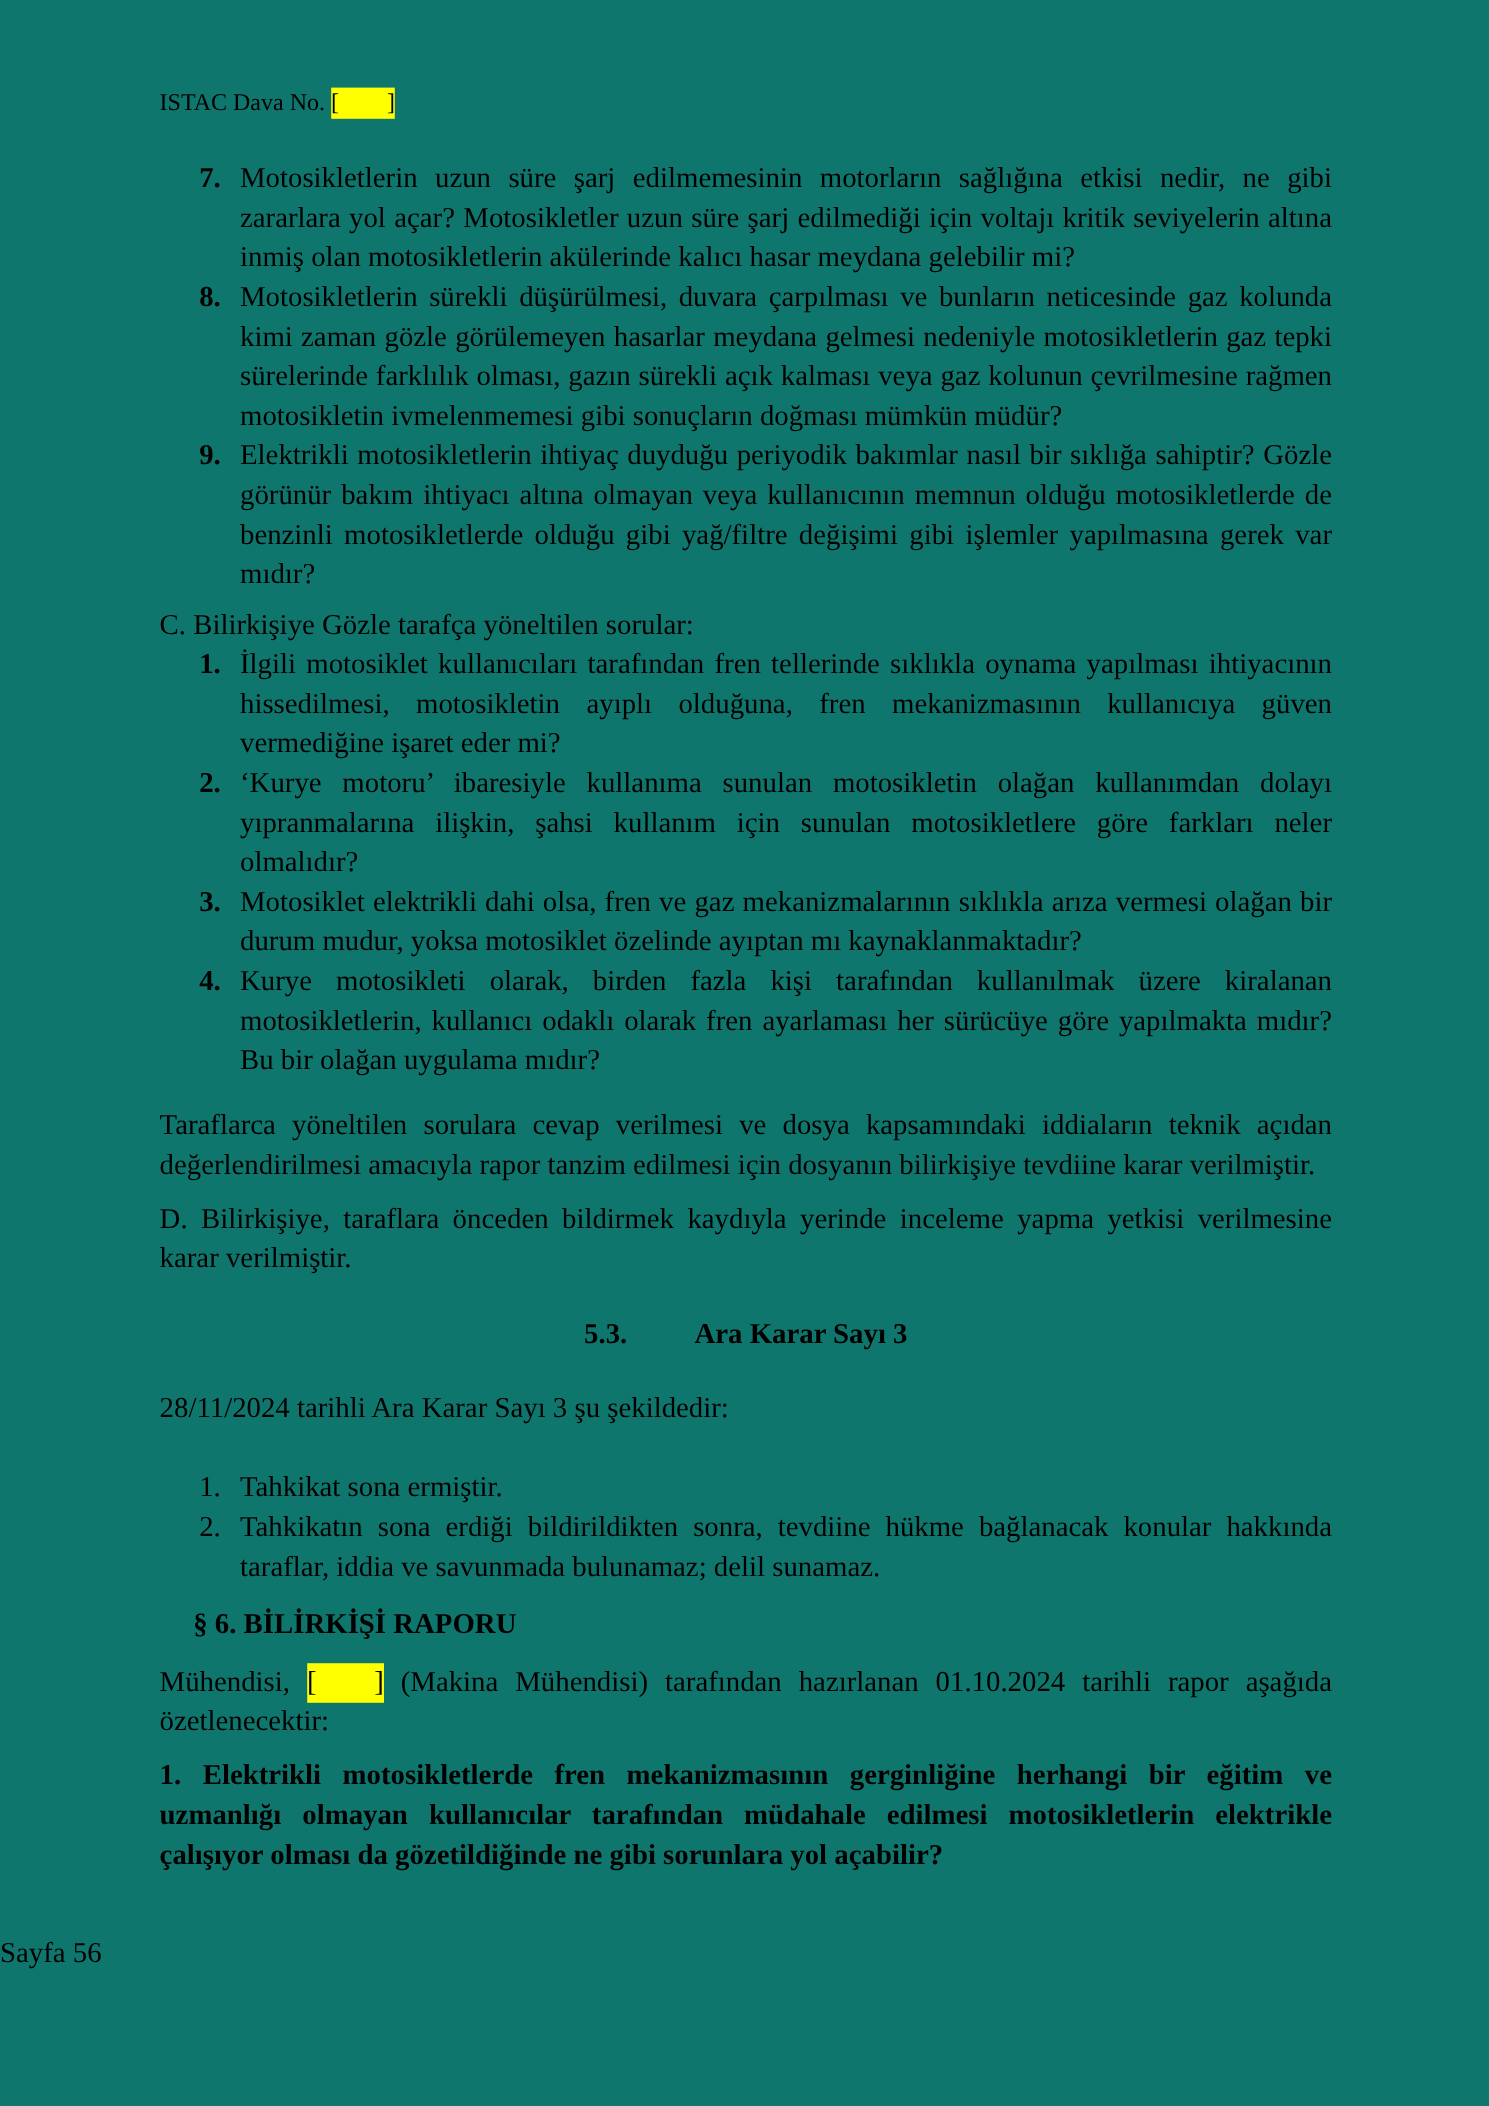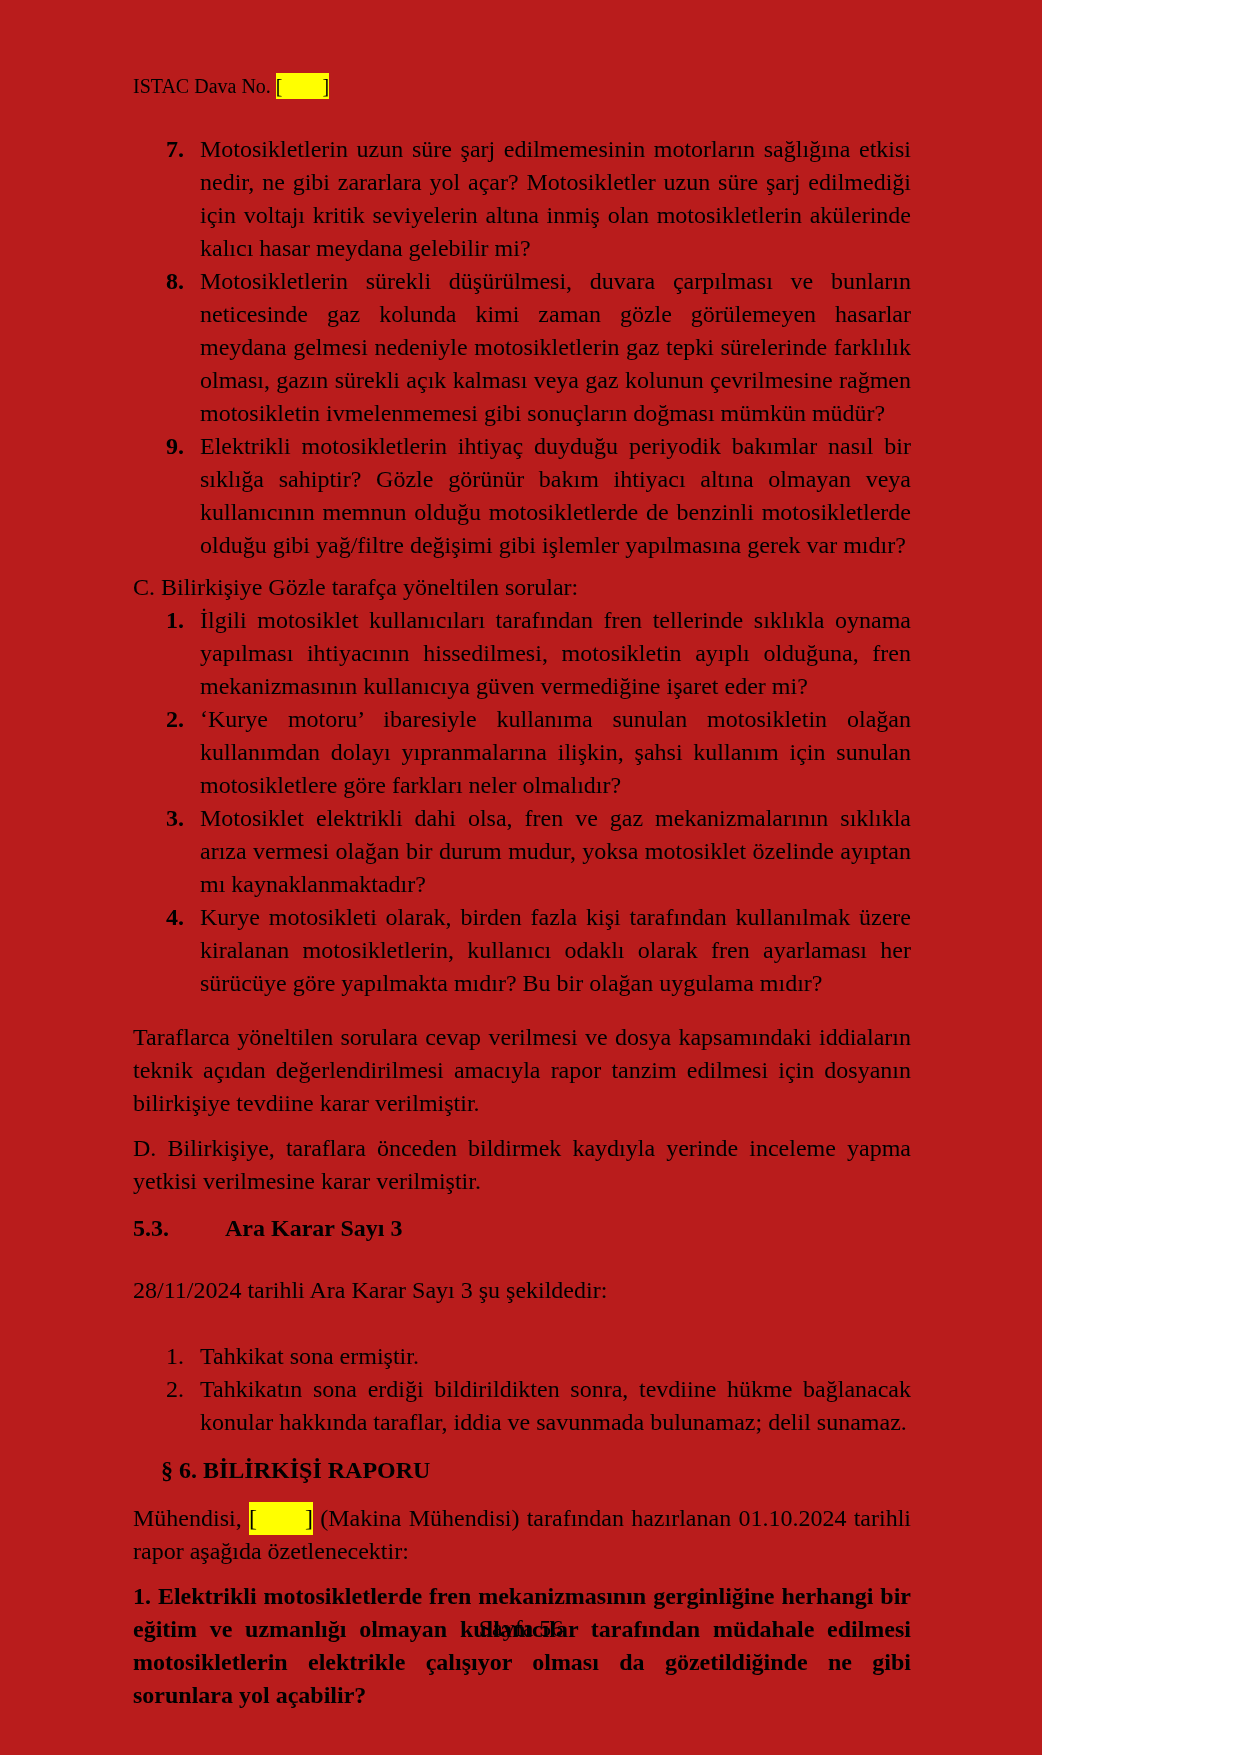--- a/index.html
+++ b/index.html
@@ -1,20 +1,20 @@
 <!DOCTYPE html>
 <html lang="tr"><head>
 <meta charset="utf-8">
 <style>
   * { margin:0; padding:0; box-sizing:border-box; }
   html,body { background:#ffffff; }
   .page {
     position:relative;
-    width:1042px; height:1755px;
-    background:#b91c1c;
+    width:1241px; height:1755px;
+    background:#0f766e;
     color:#000000;
     font-family:"Liberation Serif","DejaVu Serif",serif;
     font-size:24px;
     line-height:33px;
     overflow:hidden;
   }
   .content { padding:73px 131px 0 133px; }
   .doc-header { font-size:20px; line-height:26px; margin-bottom:34px; }
   .redact {
     background:#ffff00;
@@ -28,37 +28,38 @@
     padding-left:67px;
     text-align:justify;
   }
   .doc-list .item .num { position:absolute; left:33px; }
   .doc-list.bold-num .item .num { font-weight:bold; }
   .sec-c-heading { margin-top:9px; }
   .gap-sm { height:9px; }
   .h-53 {
     display:flex;
     font-weight:bold;
-    margin-top:14px;
+    margin-top:30px;
     margin-bottom:29px;
+    justify-content:center;
   }
   .h-53 .h-num { width:92px; }
   .blank-line { height:33px; }
   .h-6 {
     font-weight:bold;
     margin-top:15px;
     margin-bottom:15px;
     padding-left:28px;
   }
   .bold { font-weight:bold; }
   .footer {
     position:absolute;
     left:0; right:0;
     top:1612px;
-    text-align:center;
+    text-align:left;
     font-size:24px;
   }
 </style>
 </head>
 <body>
 
 <div class="page">
   <div class="content">
 
     <div class="doc-header">

